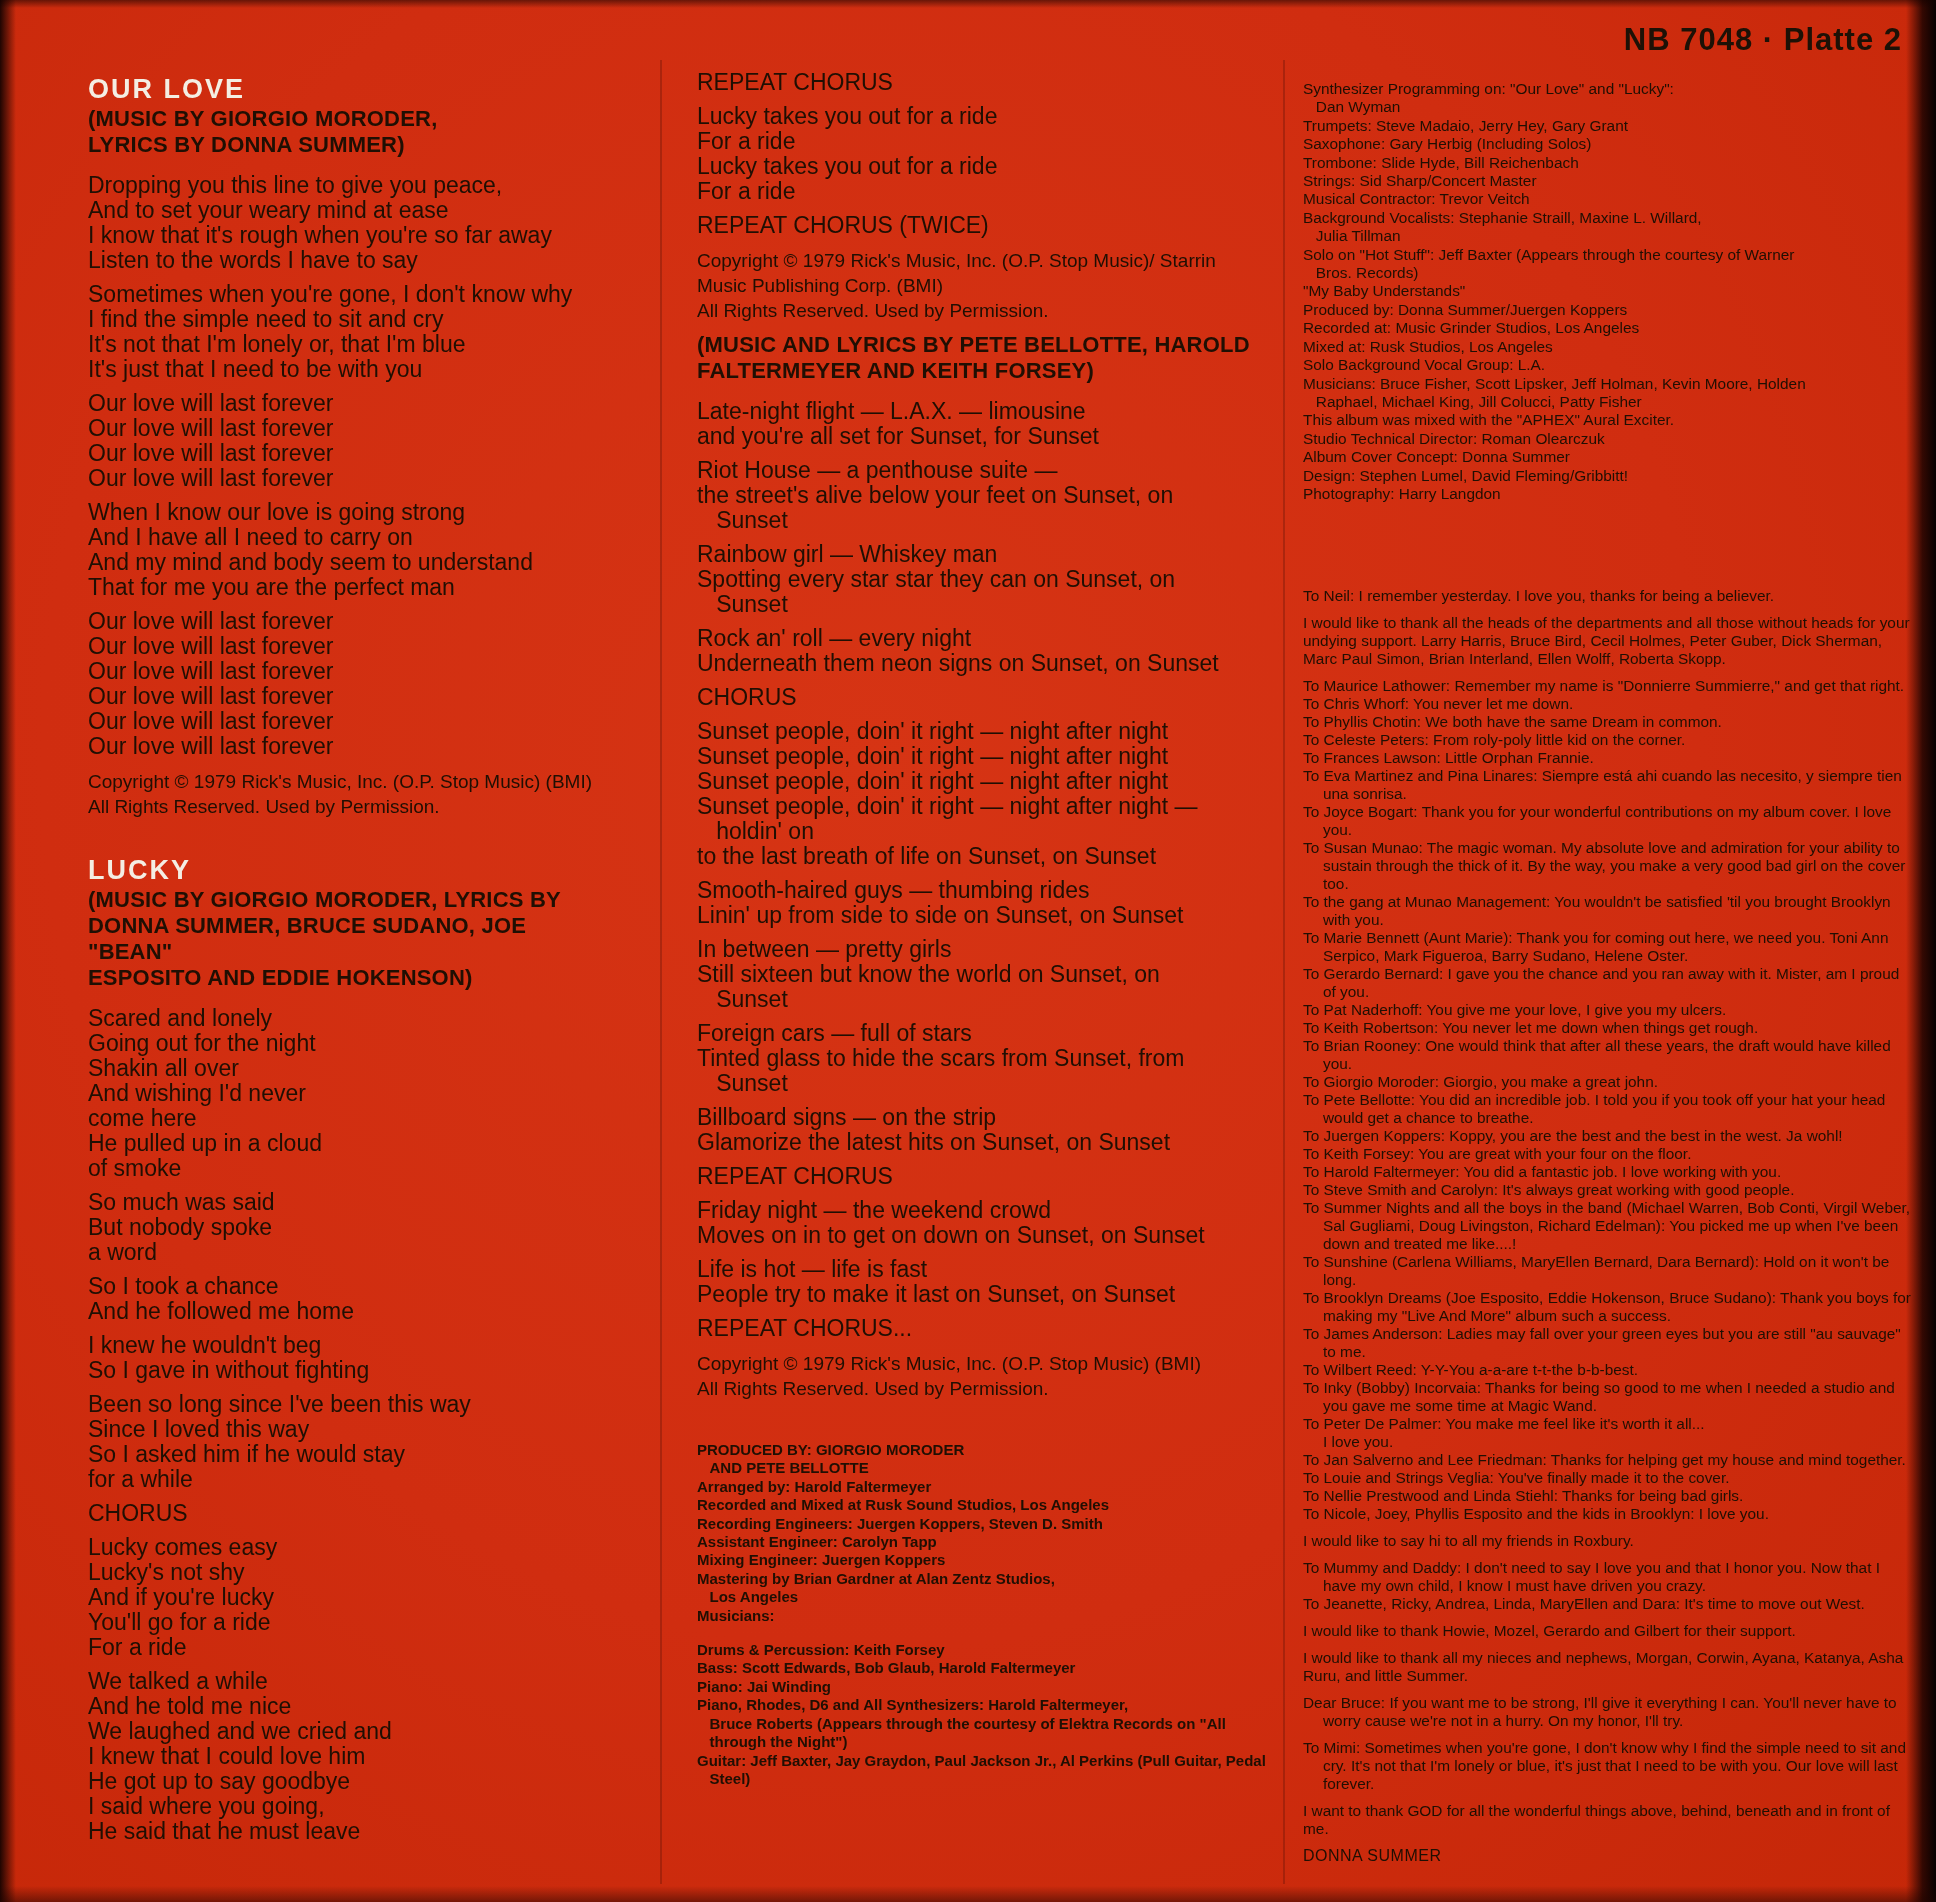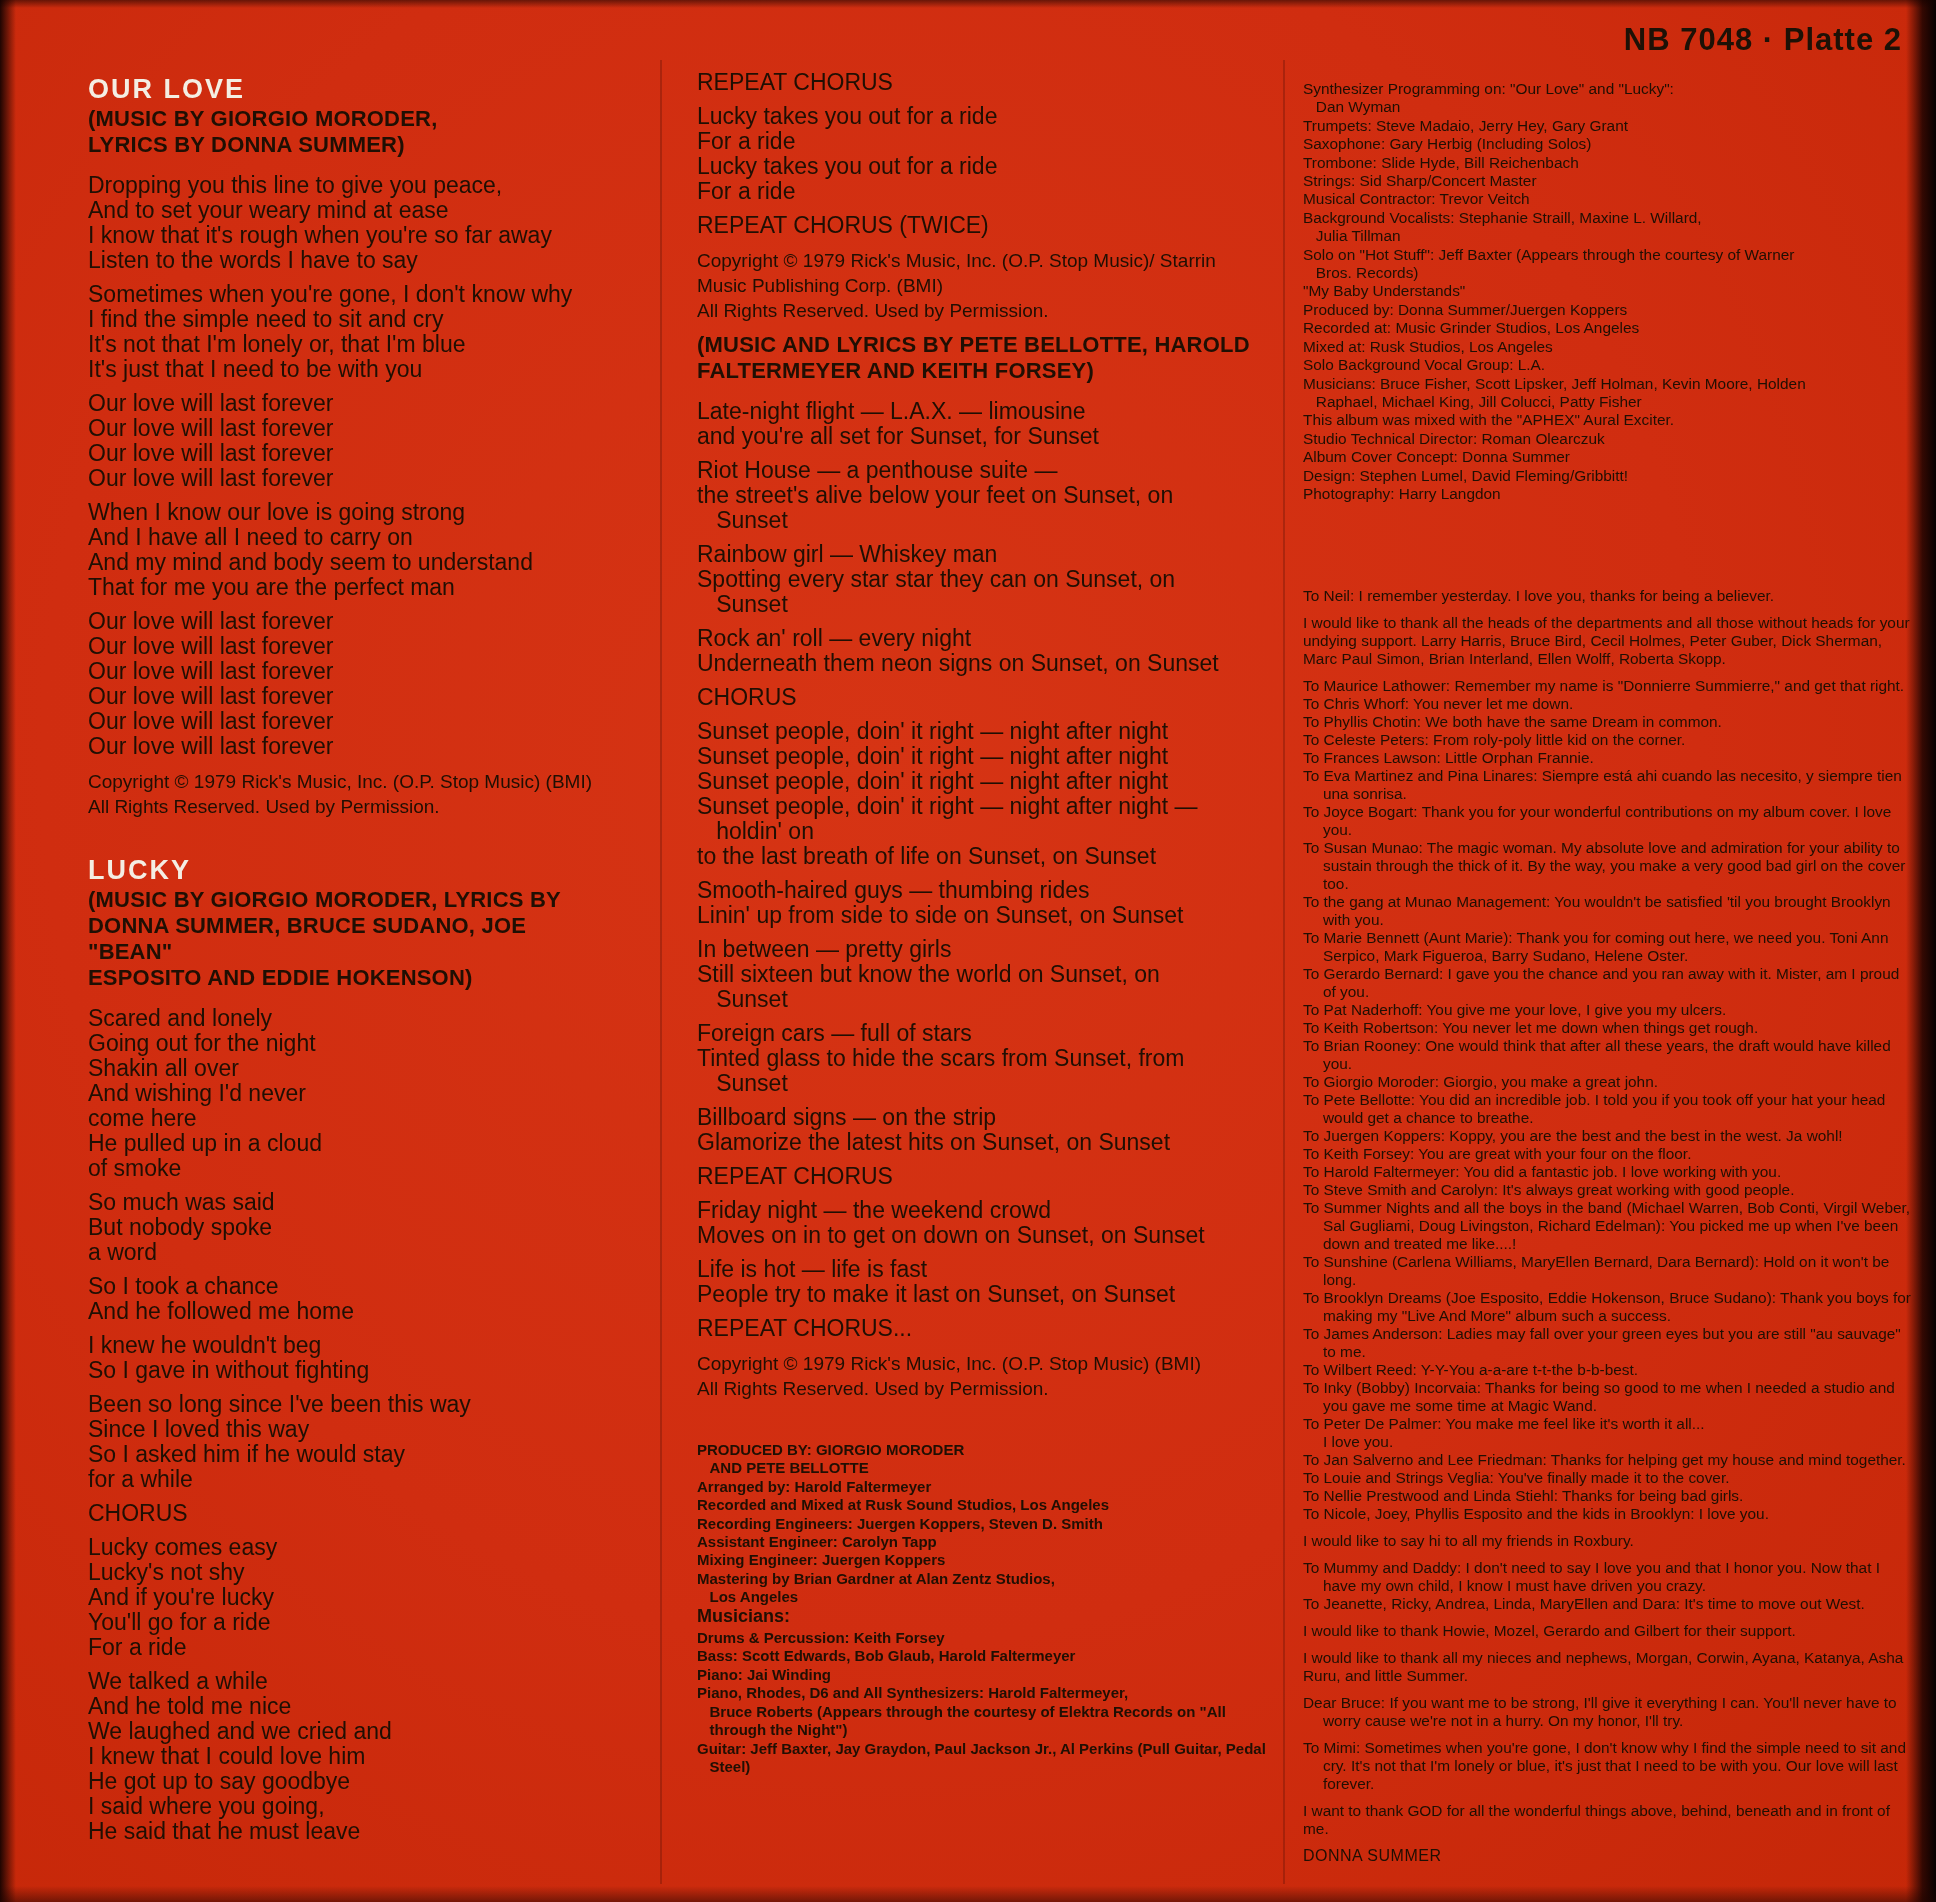--- a/index.html
+++ b/index.html
@@ -19,21 +19,21 @@
   .col3{left:1303px;top:80px;width:612px;}
   .b{margin:0 0 9px 0;white-space:pre-wrap;}
   .b-title{
     color:#f4eee3;font-weight:bold;font-size:27px;line-height:30px;
     letter-spacing:2px;margin-bottom:2px;
   }
   .b-credit{font-weight:bold;font-size:22px;line-height:26px;margin-bottom:15px;letter-spacing:0.2px;}
   .b-verse{font-size:23px;line-height:25px;}
   .b-copyright{font-size:19px;line-height:25px;margin-top:10px;margin-bottom:9px;}
   .b-prod{font-size:15px;line-height:18.4px;margin-bottom:0;font-weight:bold;}
-  .b-prodbold{font-size:18px;line-height:18.4px;font-weight:bold;margin-bottom:4px;}
+  .b-prodbold{font-size:15px;line-height:18.4px;font-weight:bold;margin-bottom:16px;}
   .b-credits{font-size:15.4px;line-height:18.4px;margin-bottom:0;}
   .b-thanks{font-size:15.4px;line-height:18px;margin-bottom:0;}
   .b-signature{font-size:16px;line-height:18px;letter-spacing:0.5px;margin-bottom:0;}
   .gap{margin-top:9px;}
   .hang{padding-left:20px;text-indent:-20px;}
   .rule{position:absolute;top:60px;bottom:18px;width:2px;background:rgba(55,9,2,0.25);}
   .rule-1{left:660px;}
   .rule-2{left:1283px;}
   .edge{position:absolute;pointer-events:none;}
   .edge-left{left:0;top:0;bottom:0;width:16px;

